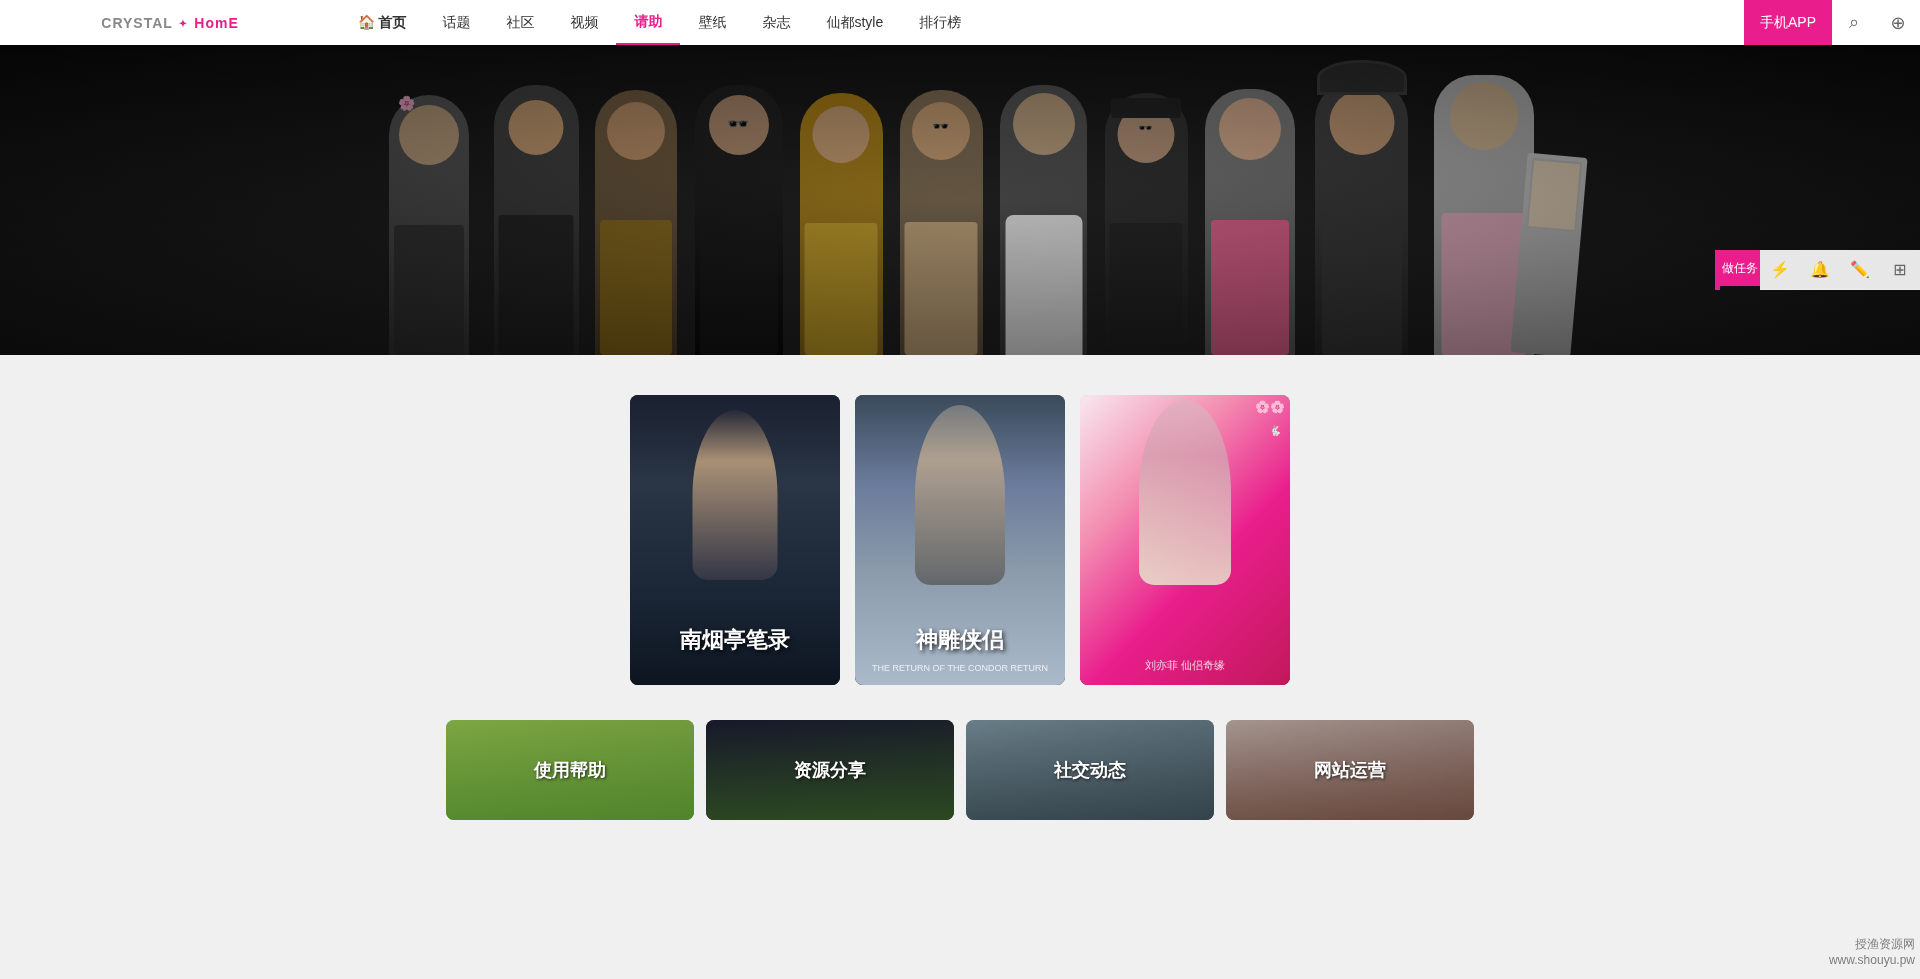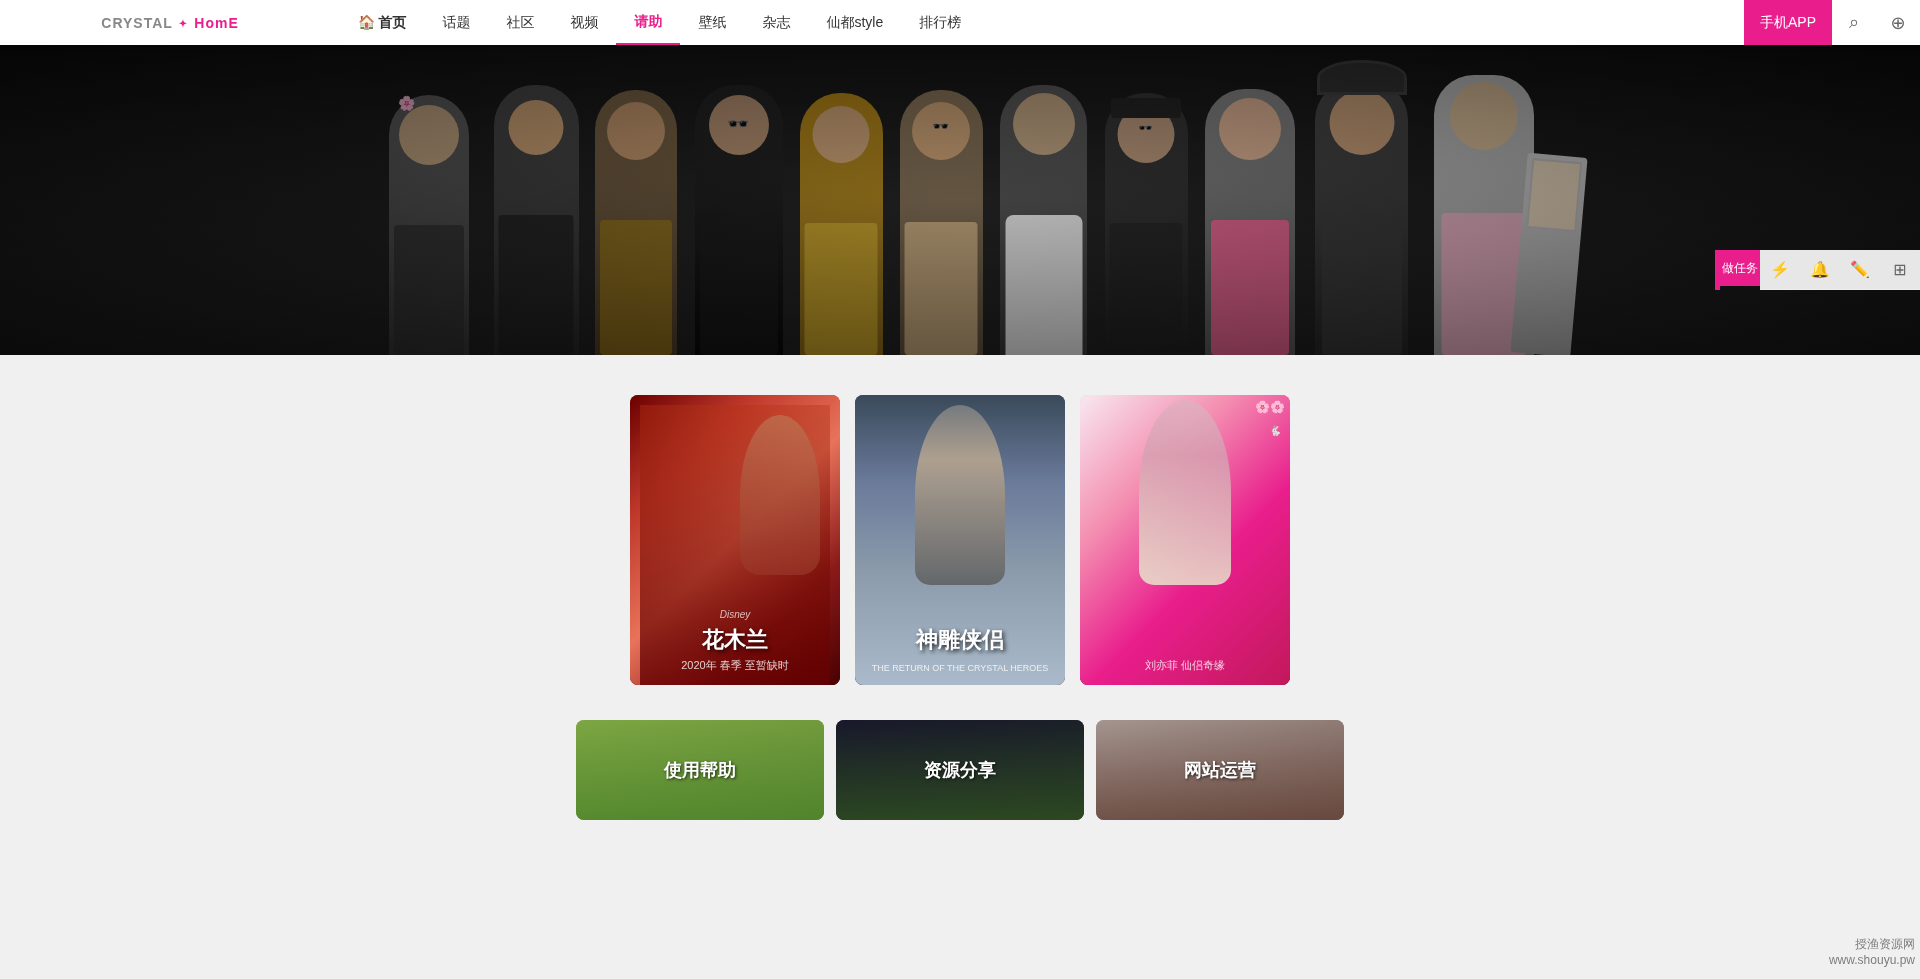--- a/index.html
+++ b/index.html
@@ -405,40 +405,36 @@
       </div>
     </div>
     <div class="banner-gradient"></div>
   </div>
 </div>
 
 <div class="content">
 
   <div class="posters-section">
 
-    <div class="poster-card poster-bg-1">
+
+    <div class="poster-card poster-bg-2">
       <div class="poster-overlay"></div>
-
-      <div style="position:absolute;top:0;left:0;right:0;bottom:0;background:linear-gradient(135deg,#6b0000 0%,#c0392b 25%,#e8735a 50%,#8b1a1a 75%,#4a0000 100%);">
-        <div style="position:absolute;top:20px;right:20px;width:80px;height:160px;background:linear-gradient(180deg,#c8a882 0%,#d4826a 100%);border-radius:50% 50% 20px 20px;opacity:0.7;"></div>
-        <div style="position:absolute;top:10px;left:10px;right:10px;bottom:0;background:linear-gradient(180deg,rgba(180,50,20,0.4) 0%,rgba(100,0,0,0.8) 100%);"></div>
-      </div>
-      <div class="disney-logo">Disney</div>
-      <div class="poster-title">花木兰</div>
-      <div class="poster-subtitle">2020年 春季 至暂缺时</div>
-    </div>
-
+      <div style="position:absolute;top:0;left:0;right:0;bottom:0;background:linear-gradient(180deg,#1a2030 0%,#2a3545 30%,#1a2535 70%,#0d1520 100%);">
+        <div style="position:absolute;top:15px;left:50%;transform:translateX(-50%);width:85px;height:170px;background:linear-gradient(180deg,#2a2a3a 0%,#c8a882 30%,#3a3a4a 100%);border-radius:50% 50% 15px 15px;opacity:0.8;"></div>
+      </div>
+      <div class="poster-title">南烟亭笔录</div>
+    </div>
 
     <div class="poster-card poster-bg-3">
       <div class="poster-overlay"></div>
       <div style="position:absolute;top:0;left:0;right:0;bottom:0;background:linear-gradient(180deg,#3a4a5a 0%,#6a7a9a 30%,#8a9aaa 60%,#aabaca 100%);">
         <div style="position:absolute;top:10px;left:50%;transform:translateX(-50%);width:90px;height:180px;background:linear-gradient(180deg,#888 0%,#c8b090 30%,#555 100%);border-radius:50% 50% 15px 15px;opacity:0.75;"></div>
       </div>
       <div class="poster-title">神雕侠侣</div>
-      <div class="poster-subtitle" style="font-size:9px;">THE RETURN OF THE CRYSTAL HEROES</div>
+      <div class="poster-subtitle" style="font-size:9px;">THE RETURN OF THE CONDOR RETURN</div>
     </div>
 
     <div class="poster-card poster-bg-4">
       <div class="poster-overlay"></div>
       <div style="position:absolute;top:0;left:0;right:0;bottom:0;background:linear-gradient(135deg,#f8e8f0 0%,#f48fb1 30%,#e91e8c 60%,#c2185b 100%);">
         <div style="position:absolute;top:5px;left:50%;transform:translateX(-50%);width:92px;height:185px;background:linear-gradient(180deg,#e0b0c0 0%,#d4a0b0 30%,#e8f0d0 100%);border-radius:50% 50% 15px 15px;opacity:0.8;"></div>
         <div style="position:absolute;top:5px;right:5px;font-size:12px;">🌸🌸</div>
         <div style="position:absolute;top:30px;right:8px;font-size:10px;">🐇</div>
       </div>
       <div class="poster-subtitle">刘亦菲 仙侣奇缘</div>
@@ -454,20 +450,25 @@
       <span class="cat-title">使用帮助</span>
     </div>
 
 
     <div class="cat-card cat-bg-3">
       <div class="cat-overlay"></div>
       <div style="position:absolute;top:0;left:0;right:0;bottom:0;background:linear-gradient(180deg,rgba(26,26,46,0.7) 0%,rgba(45,74,34,0.9) 100%);"></div>
       <span class="cat-title">资源分享</span>
     </div>
 
+    <div class="cat-card cat-bg-4">
+      <div class="cat-overlay"></div>
+      <div style="position:absolute;top:0;left:0;right:0;bottom:0;background:linear-gradient(180deg,rgba(120,144,156,0.5) 0%,rgba(55,71,79,0.8) 100%);"></div>
+      <span class="cat-title">社交动态</span>
+    </div>
 
     <div class="cat-card cat-bg-5">
       <div class="cat-overlay"></div>
       <div style="position:absolute;top:0;left:0;right:0;bottom:0;background:linear-gradient(180deg,rgba(188,170,164,0.5) 0%,rgba(109,76,65,0.8) 100%);"></div>
       <span class="cat-title">网站运营</span>
     </div>
 
   </div>
 
 </div>

